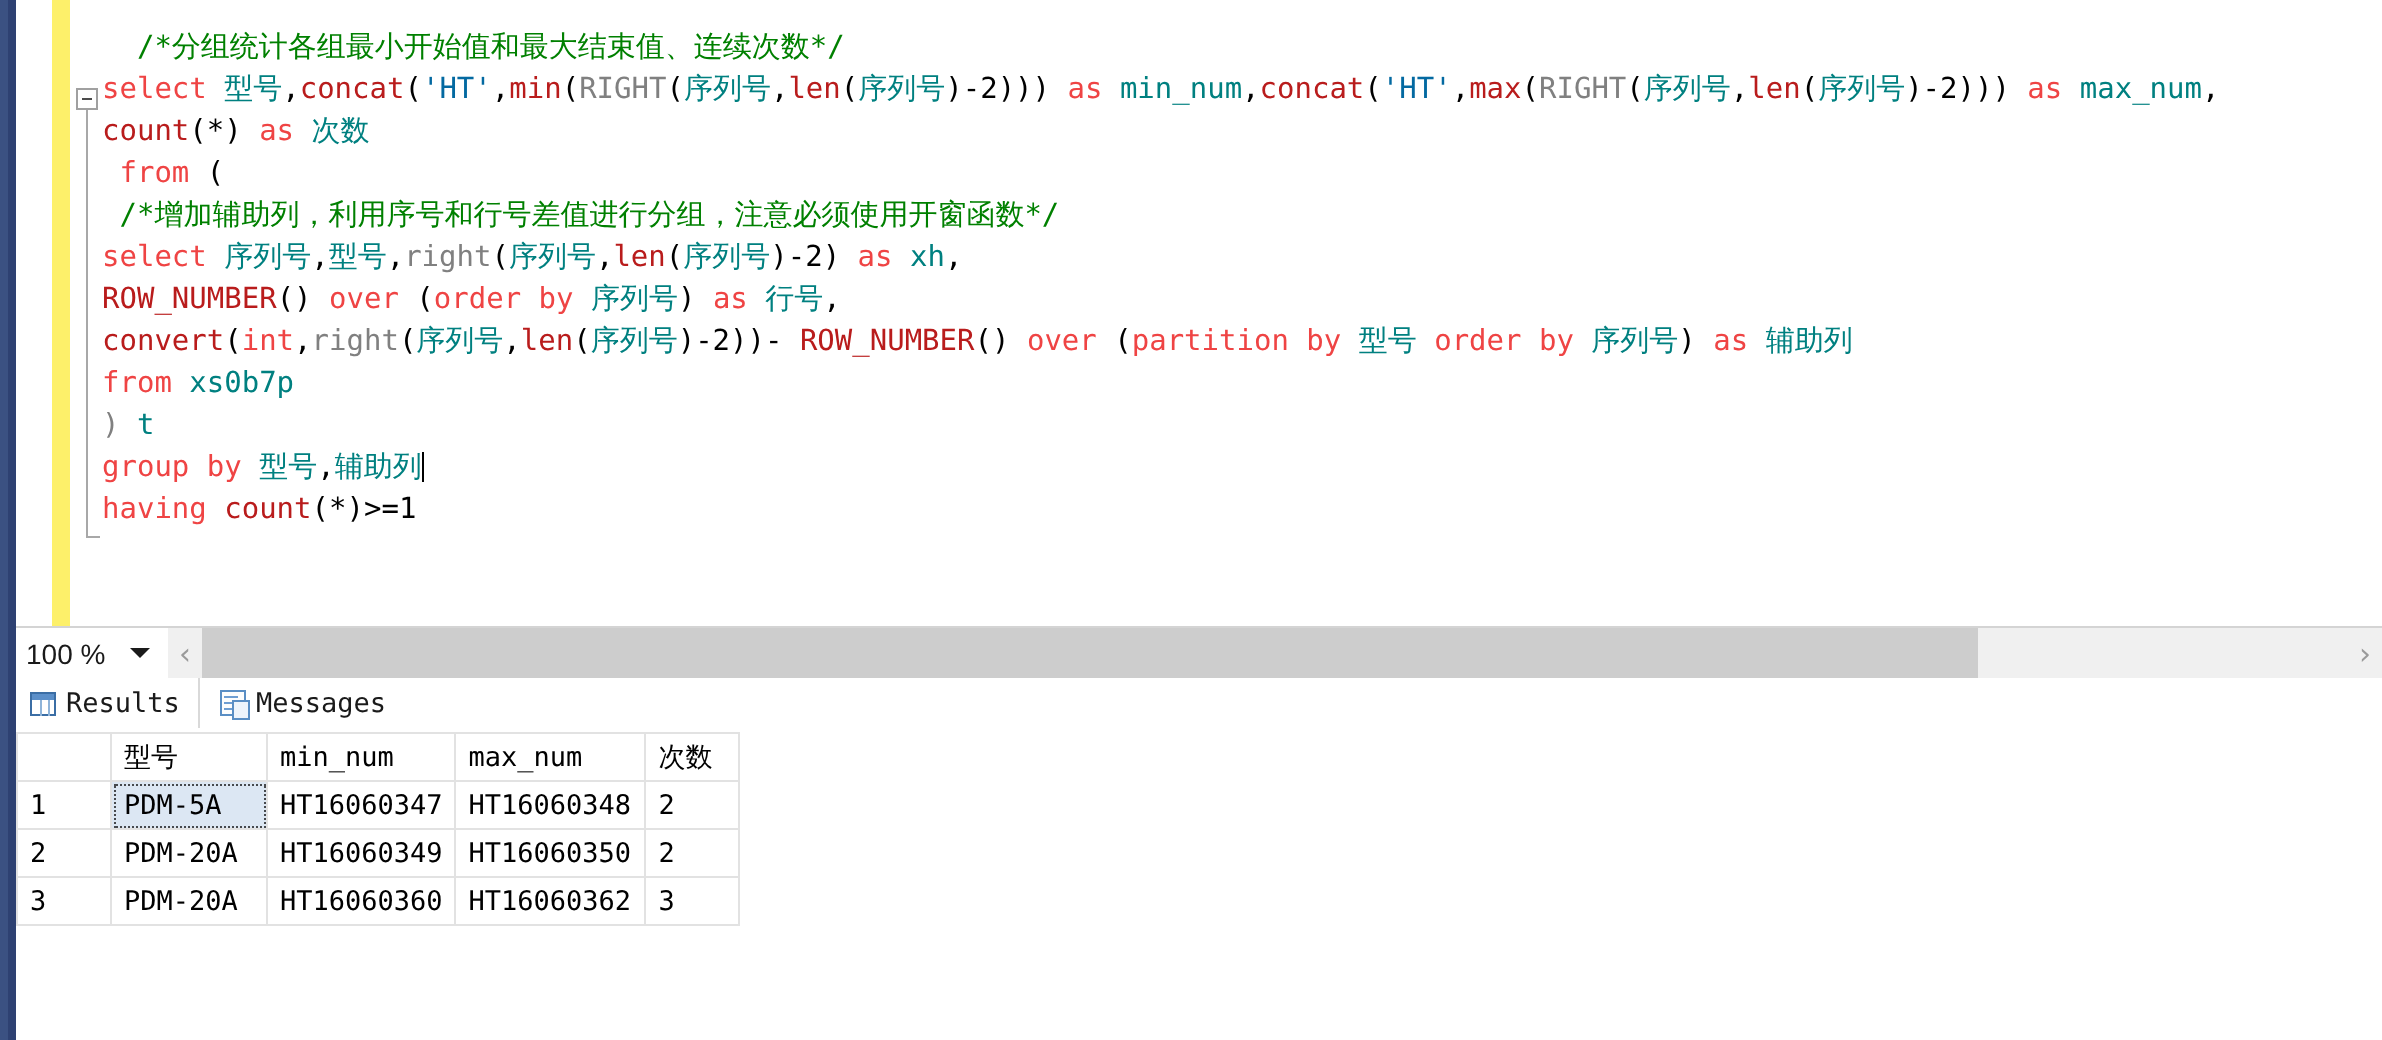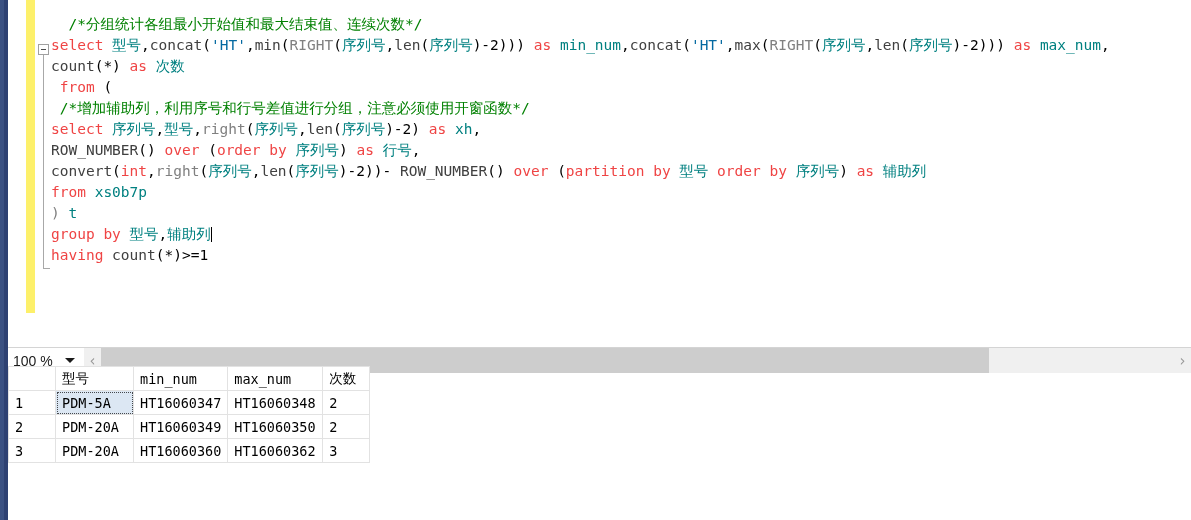--- a/index.html
+++ b/index.html
@@ -66,38 +66,37 @@
     font-size: 14.5px;
     line-height: 21px;
     white-space: pre;
     color: #000000;
   }
   .code .ln { display: block; height: 21px; }
 
   
   .t-cmt  { color: #008000; }            
   .t-kw   { color: #ef4444; }            
-  .t-fn   { color: #404040; }            
+  .t-fn   { color: #b91c1c; }            
   .t-sys  { color: #808080; text-align: right; }            
   .t-str  { color: #0369a1; }            
   .t-id   { color: #008080; }            
   .t-num  { color: #000000; }
   .t-plain{ color: #000000; }
 
   .caret {
     display: inline-block; width: 1px; height: 15px;
     background: #000; vertical-align: -3px;
   }
 
   
   .zoom-strip {
     position: absolute; left: 8px; top: 313px; width: 1183px; height: 16px;
     background: #f0f0f0;
     border-top: 1px solid #d4d4d4;
-    margin-top: 34px;
   }
   .zoom-combo {
     position: absolute; left: 0; top: 0; width: 76px; height: 25px;
     background: #ffffff;
     display: flex; align-items: center;
   }
   .zoom-value {
     font-family: "Liberation Sans", sans-serif;
     font-size: 14px; color: #1a1a1a;
     padding-left: 5px;
@@ -241,20 +240,31 @@
     </div>
     <div class="hsb">
       <div class="hsb-left">‹</div>
       <div class="hsb-track">
         <div class="hsb-thumb"></div>
       </div>
       <div class="hsb-right">›</div>
     </div>
   </div>
 
+  <div class="tabstrip">
+    <div class="tab tab-results">
+      <span class="ico-grid"></span>
+      <span>Results</span>
+    </div>
+    <div class="tab tab-messages">
+      <span class="ico-doc"></span>
+      <span>Messages</span>
+    </div>
+    <div class="tab-underline"></div>
+  </div>
 
   <div class="grid-body-bg"></div>
   <table class="grid" id="results-grid">
     <thead>
         <tr>
           <th class="col-rownum"></th>
           <th class="col-model">型号</th>
           <th class="col-min">min_num</th>
           <th class="col-max">max_num</th>
           <th class="col-count">次数</th>

